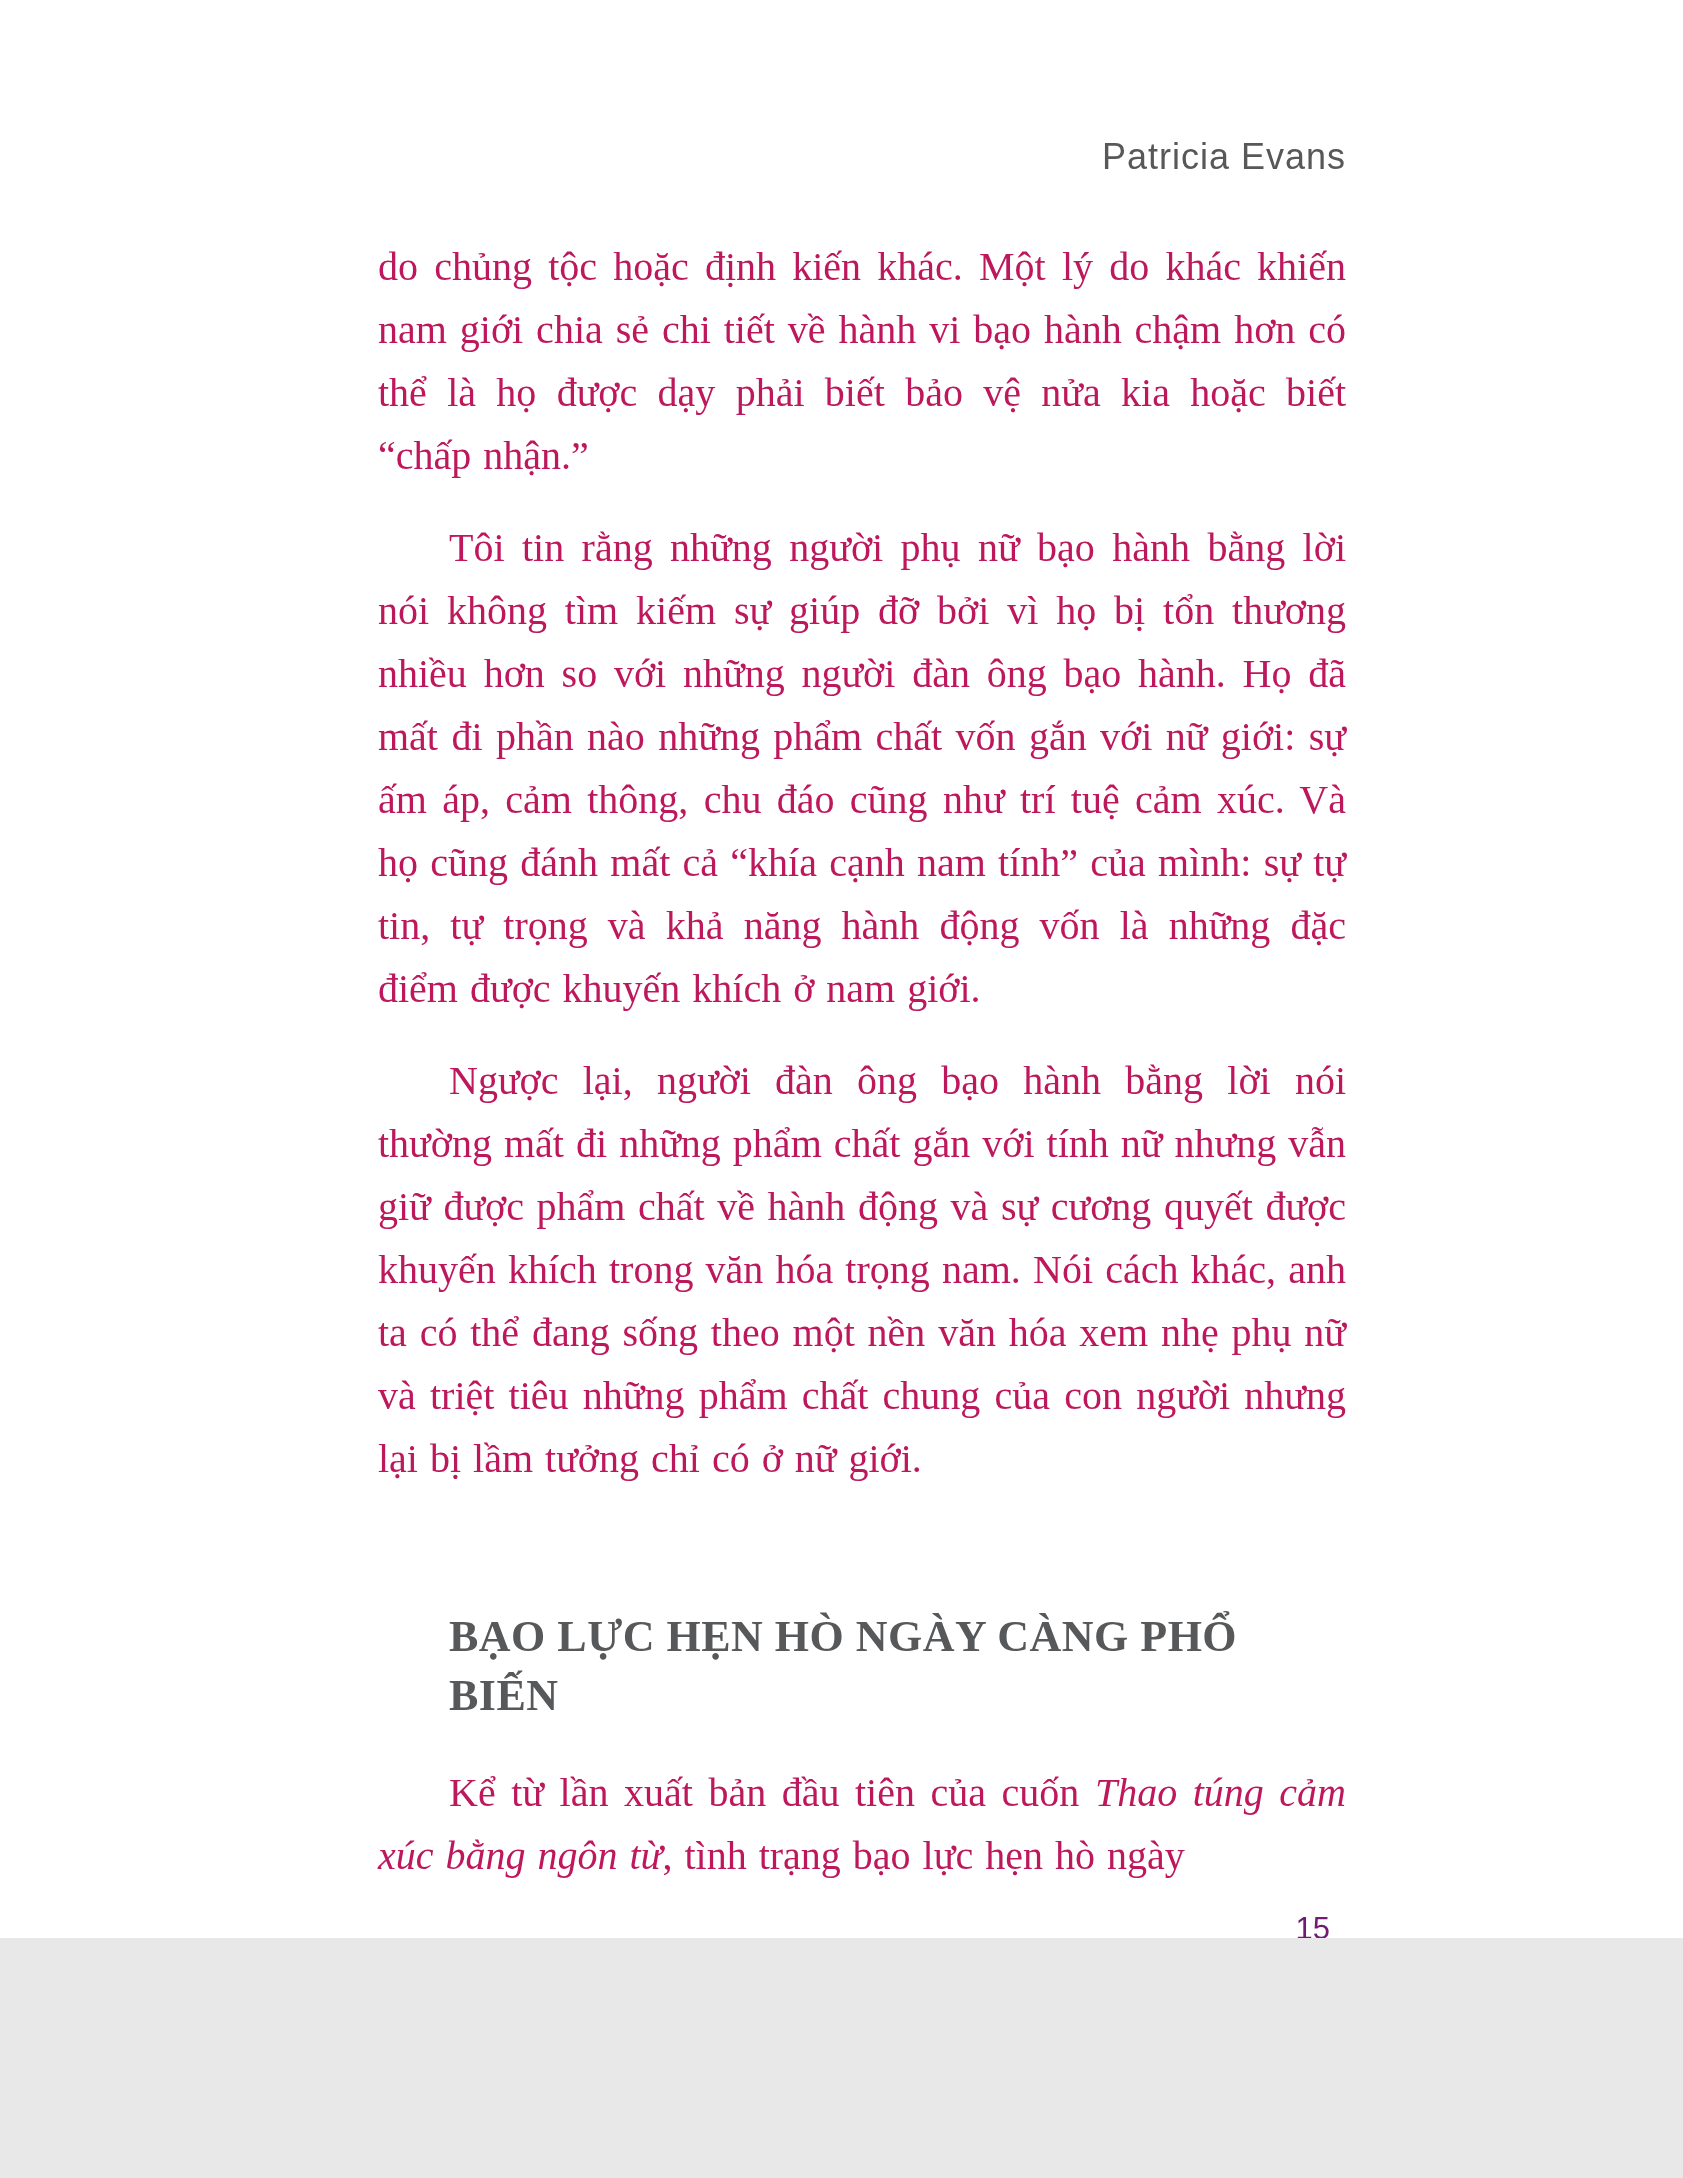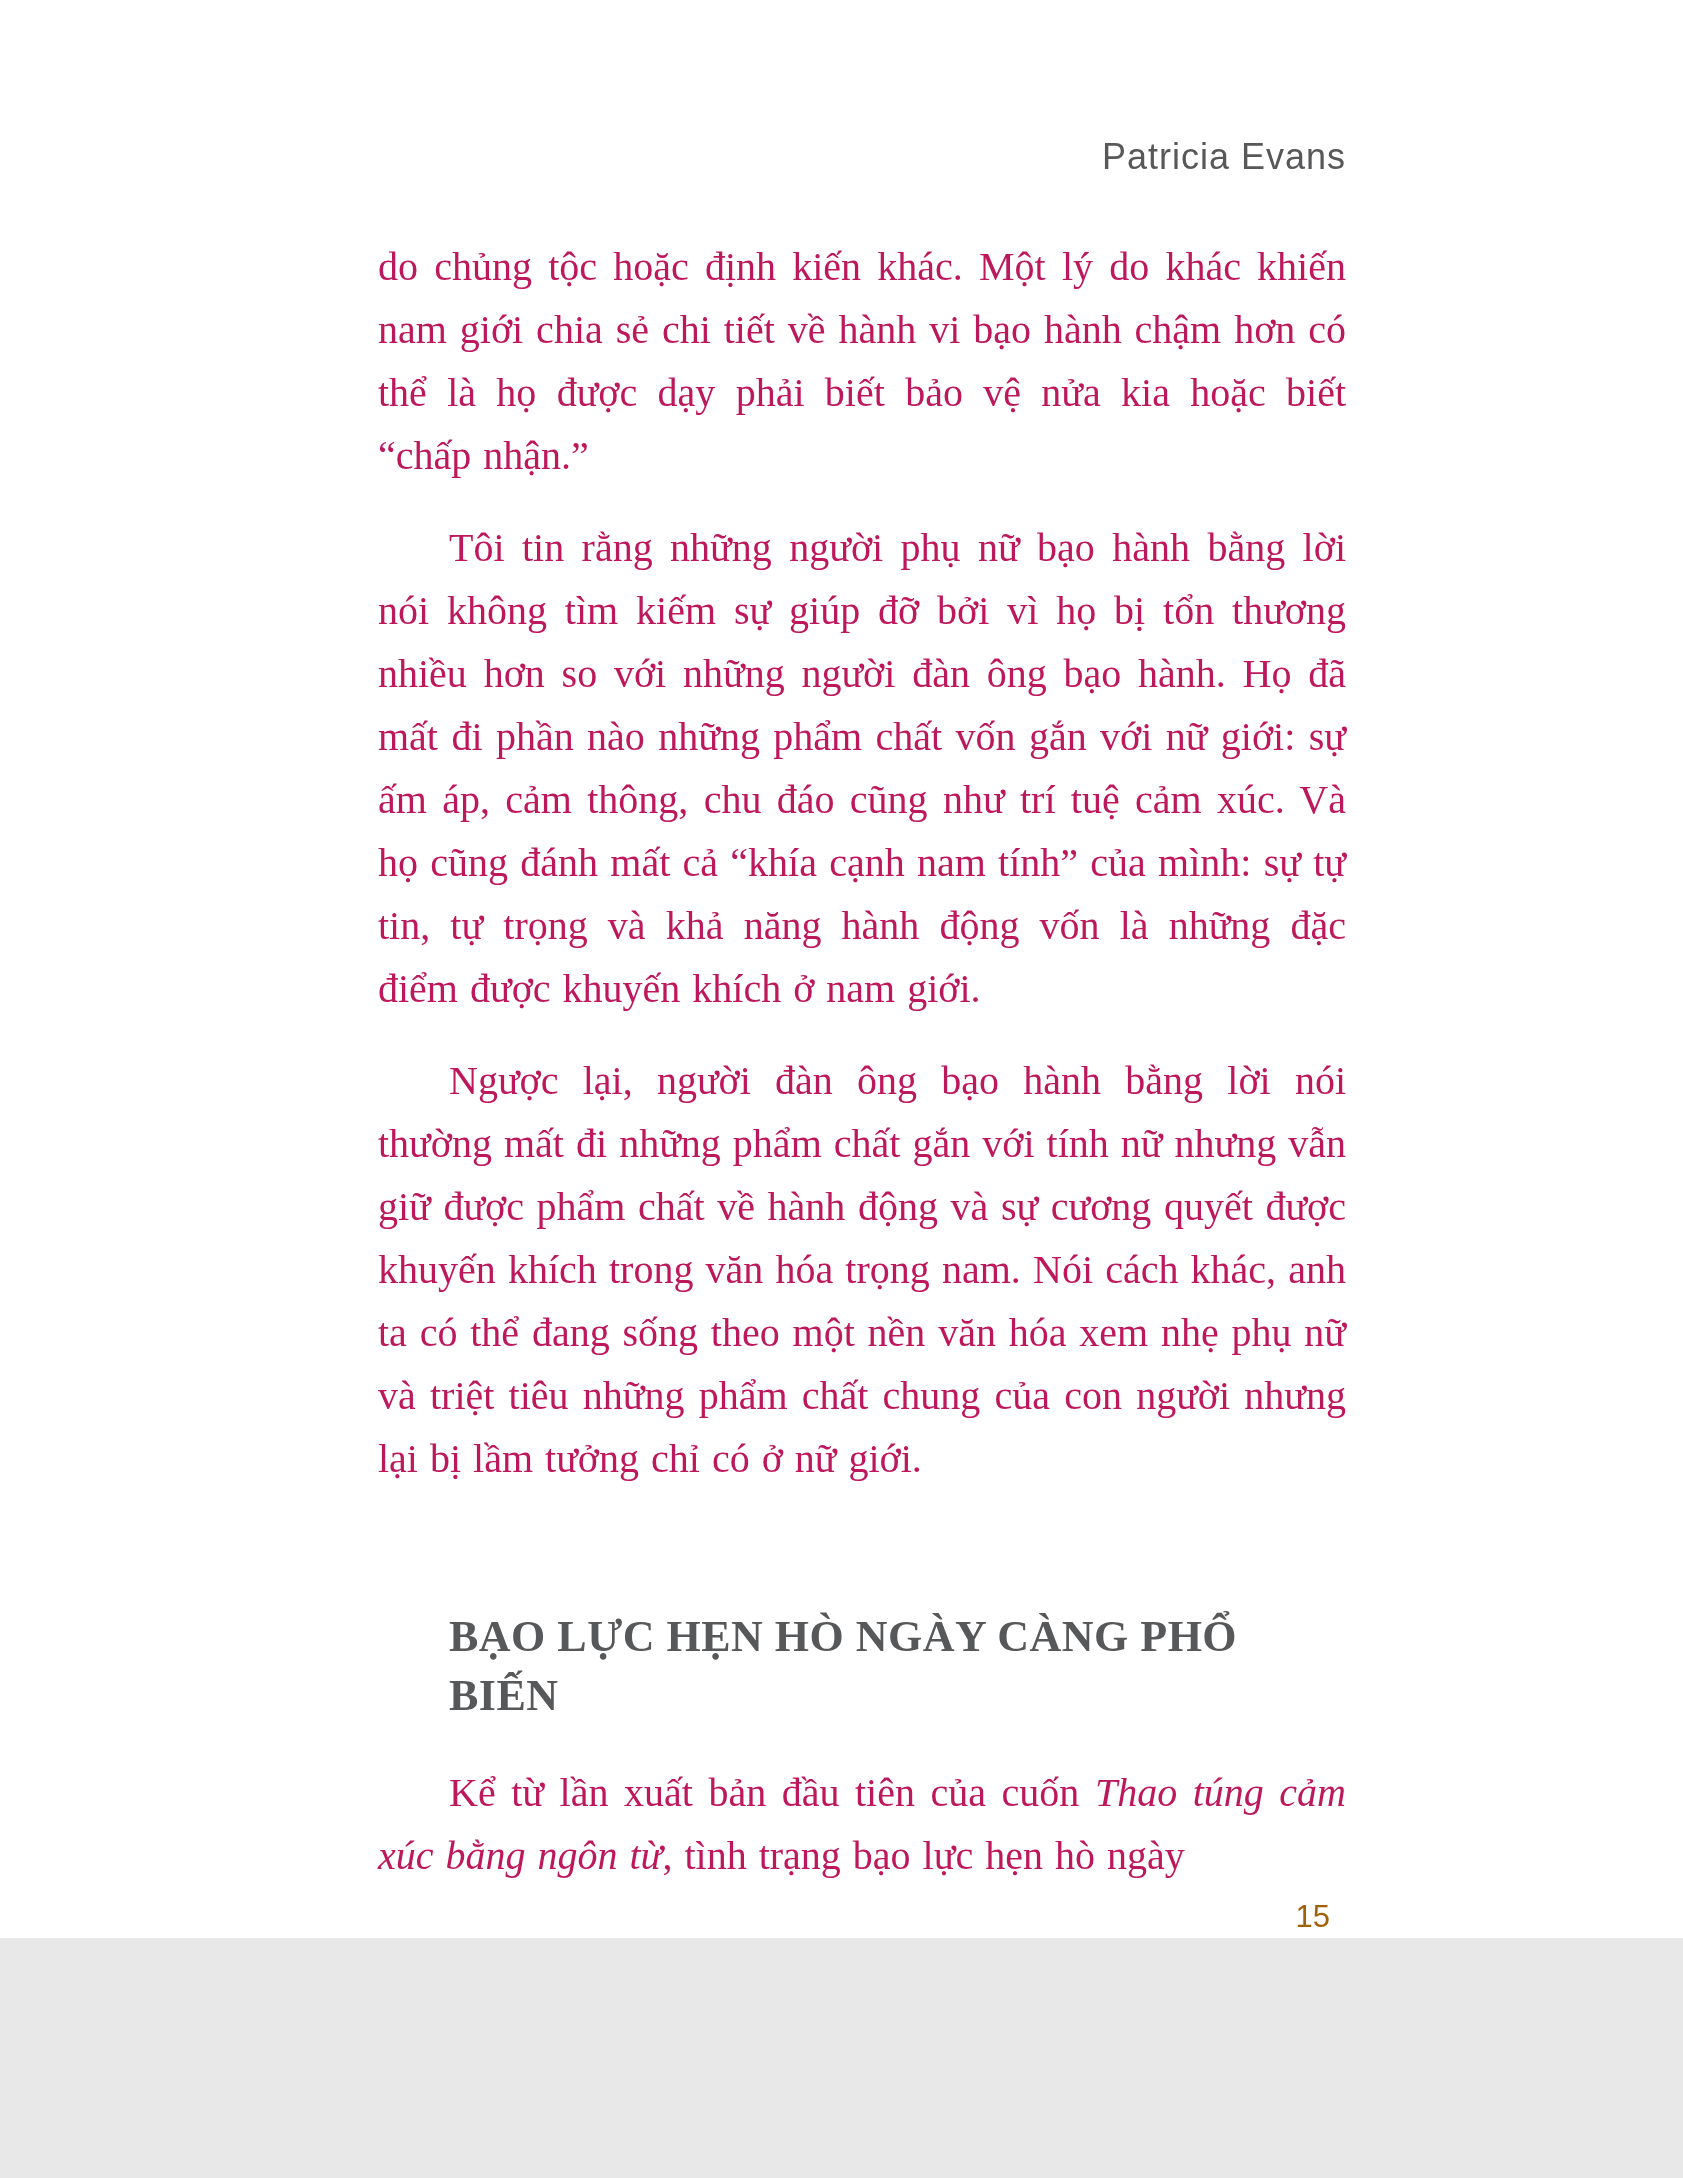--- a/index.html
+++ b/index.html
@@ -51,27 +51,27 @@
     font-size: 44px;
     line-height: 59px;
     letter-spacing: 0.5px;
     color: #57585a;
     margin: 117px 0 36px 71px;
   }
   .para.closing {
     margin-bottom: 0;
   }
   .page-number {
-    margin-top: 12px;
+    margin-top: 24px;
     padding-right: 16px;
     text-align: right;
     font-family: "Liberation Sans", sans-serif;
     font-size: 31px;
     line-height: 36px;
-    color: #a16207;
+    color: #701a75;
   }
   i { font-style: italic; }
 </style>
 </head>
 <body>
 
 <div class="page">
 
   <div class="running-header">Patricia Evans</div>
 

